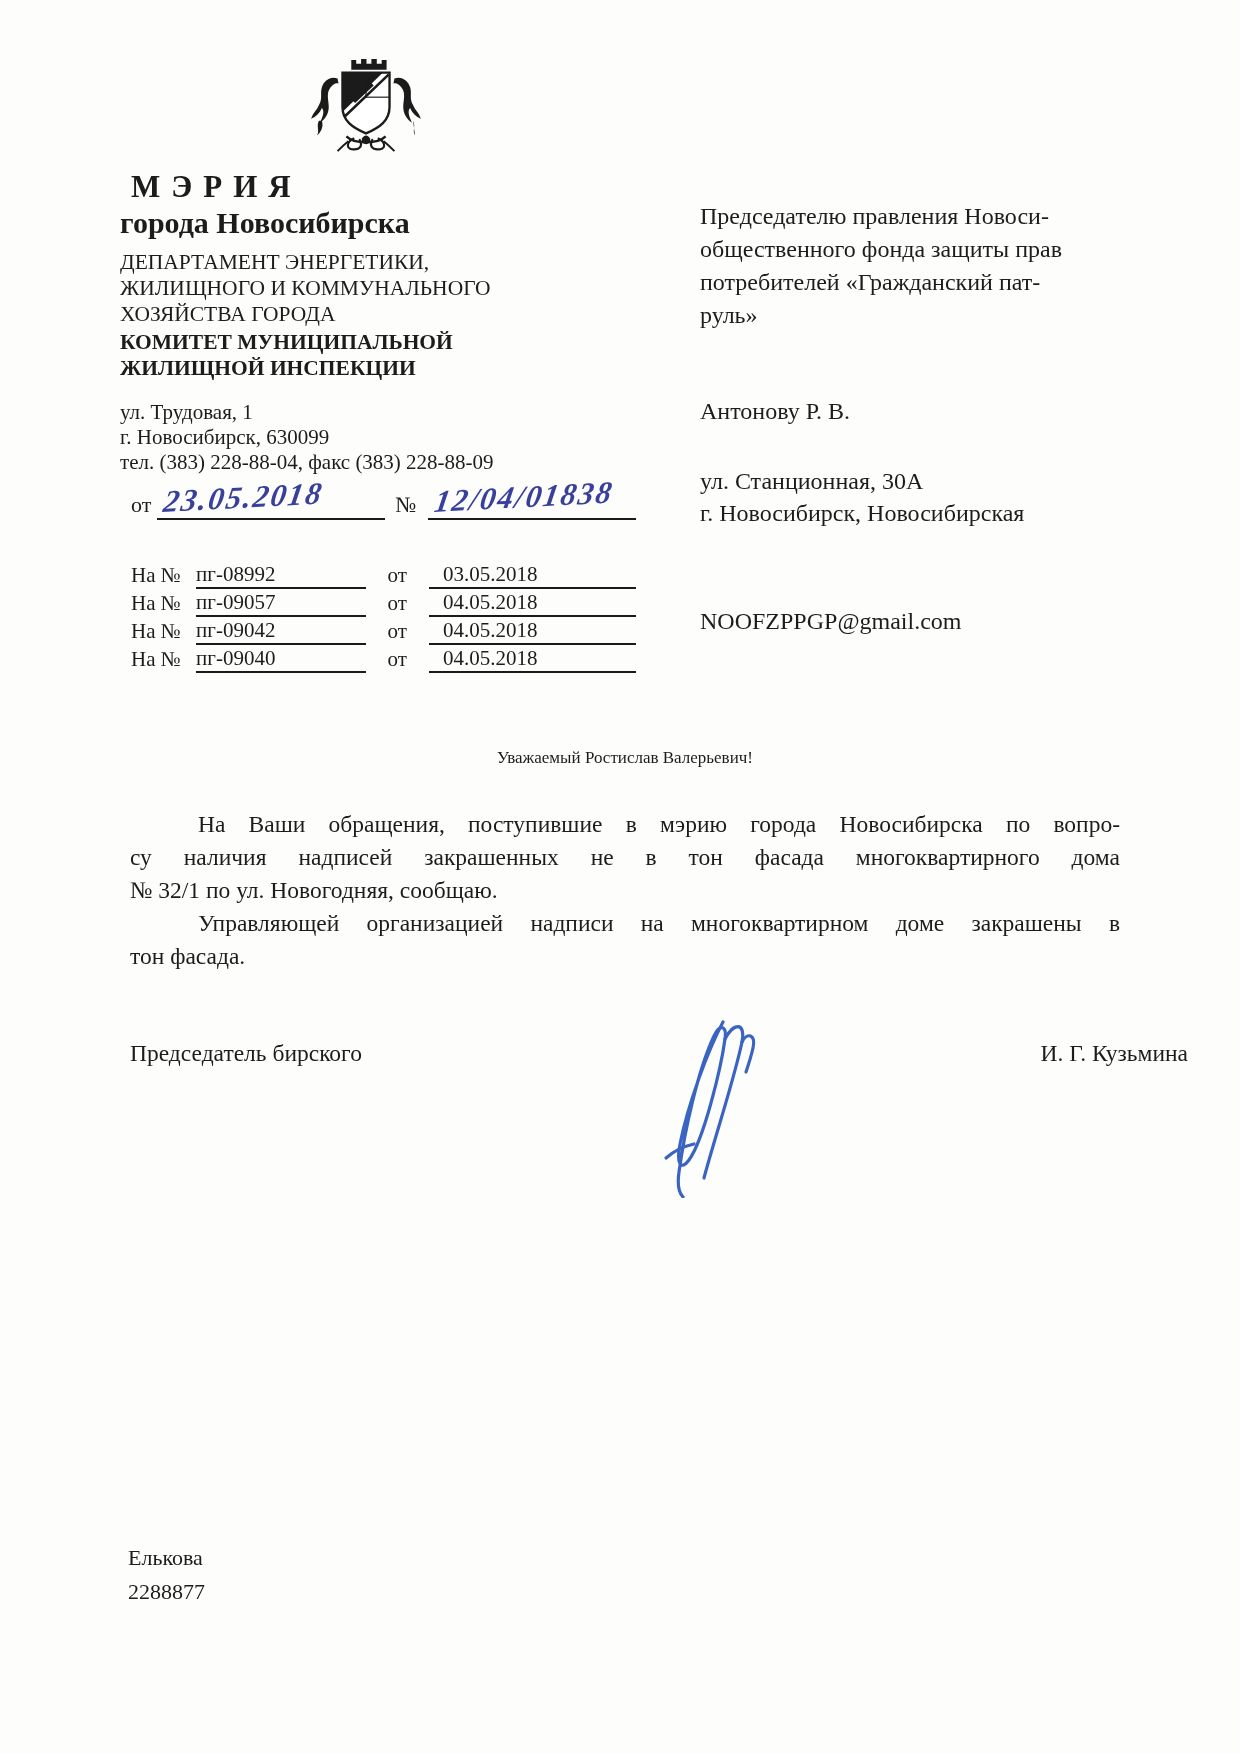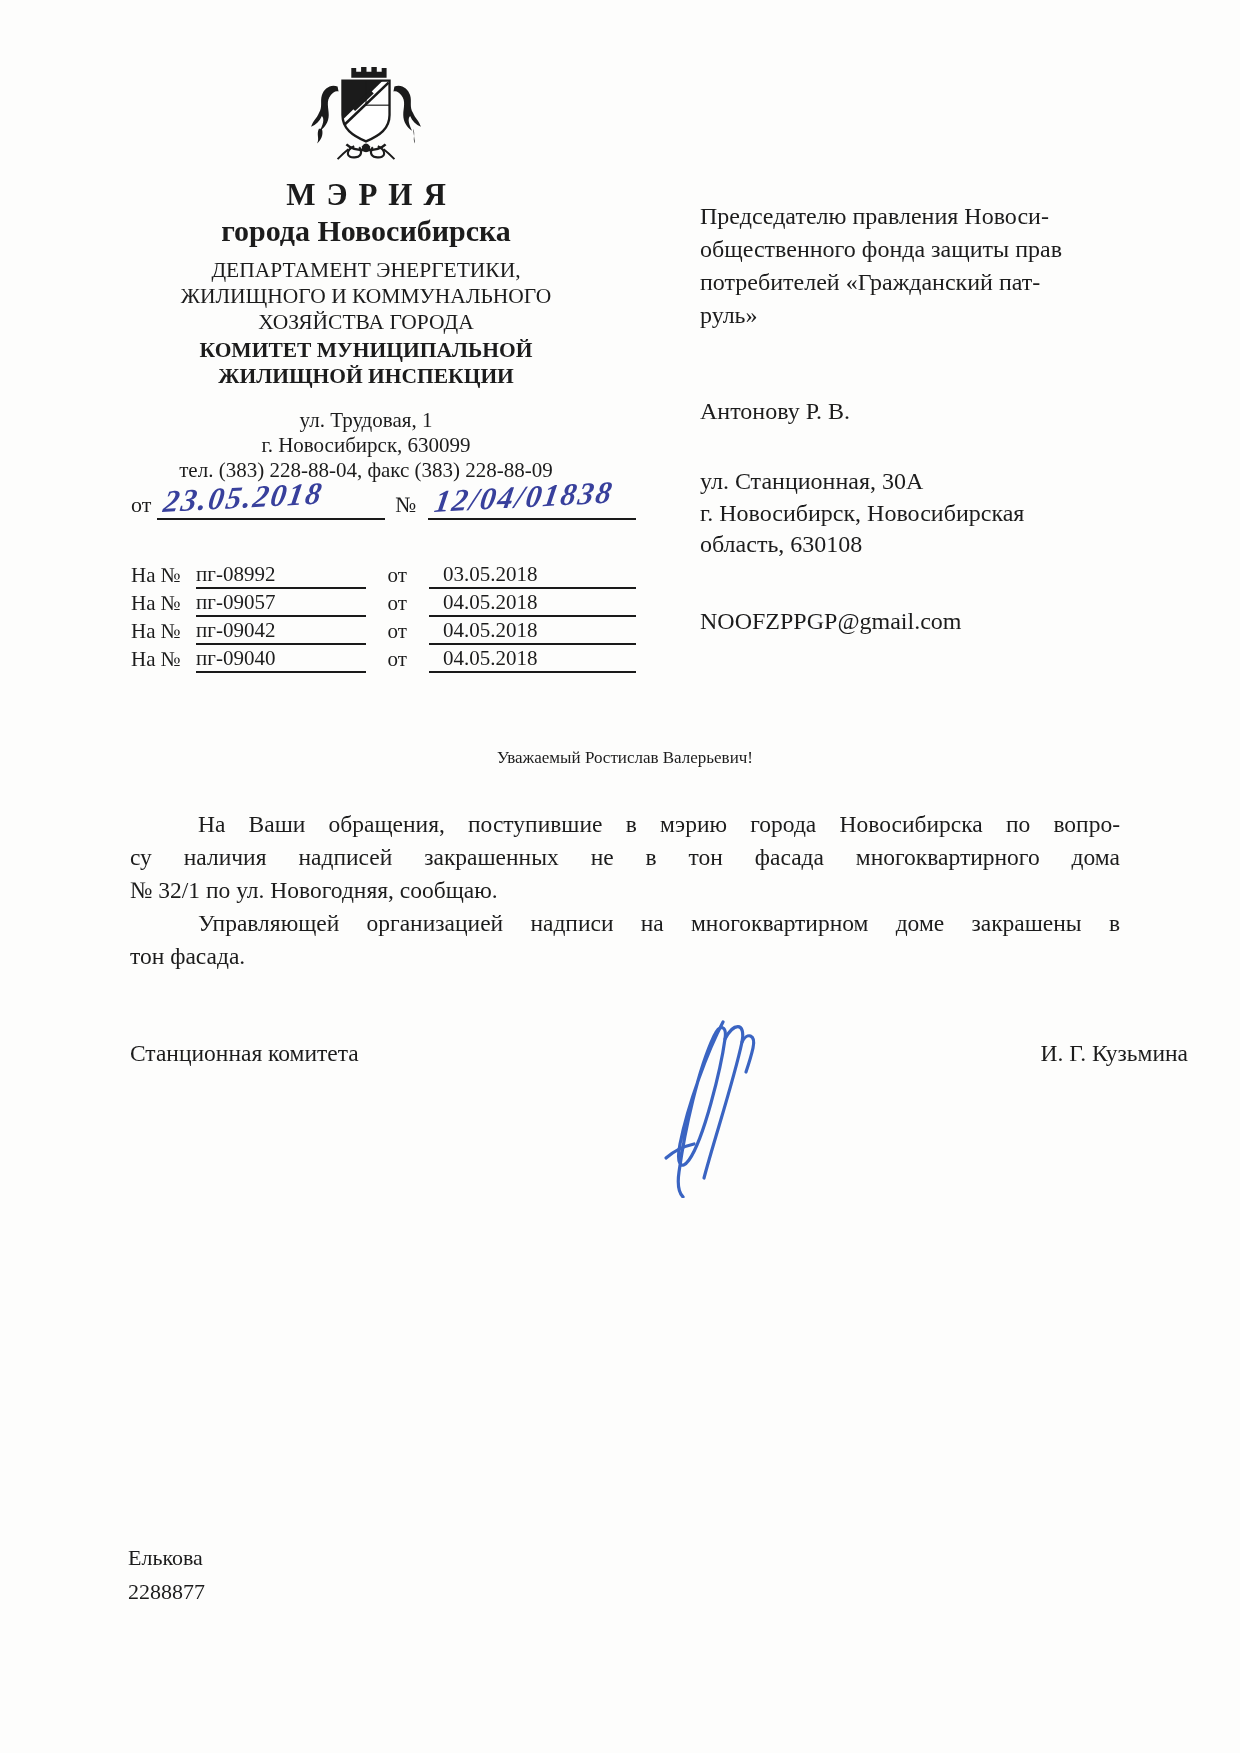--- a/index.html
+++ b/index.html
@@ -3,21 +3,21 @@
 <meta charset="utf-8">
 <style>
   html,body{margin:0;padding:0;background:#9a9a9a;}
   .page{
     position:relative;width:1240px;height:1753px;background:#fdfdfc;
     font-family:"Liberation Serif", serif;color:#1c1c1c;overflow:hidden;
     margin:0 auto;
   }
   .abs{position:absolute;}
   
-  .lh{left:120px;top:64px;width:492px;text-align:center;}
+  .lh{left:120px;top:56px;width:492px;text-align:left;}
   .lh .emblem{display:block;margin:0 auto;}
   .lh .org1{font-size:31px;font-weight:bold;letter-spacing:11px;margin-top:14px;line-height:34px;text-indent:11px;}
   .lh .org2{font-size:30px;font-weight:bold;line-height:38px;}
   .lh .dept{font-size:21.5px;line-height:26px;margin-top:7px;}
   .lh .committee{font-size:21.5px;font-weight:bold;line-height:26px;margin-top:2px;}
   .lh .addr{font-size:21px;line-height:25px;margin-top:19px;}
   
   .ref-row{left:131px;top:474px;width:505px;display:flex;align-items:flex-end;font-size:22px;}
   .ref-row .lbl{padding:0 6px 2px 0;}
   .u-cell{position:relative;border-bottom:2px solid #1a1a1a;height:44px;}
@@ -148,35 +148,34 @@
   <div class="abs rcpt rcpt-title">
     <div>Председателю правления Новоси-</div>
     <div>общественного фонда защиты прав</div>
     <div>потребителей «Гражданский пат-</div>
     <div>руль»</div>
   </div>
   <div class="abs rcpt rcpt-name">Антонову Р. В.</div>
   <div class="abs rcpt rcpt-addr">
     <div>ул. Станционная, 30А</div>
     <div>г. Новосибирск, Новосибирская</div>
-    <div>область,  630108</div>
   </div>
   <div class="abs rcpt rcpt-email">NOOFZPPGP@gmail.com</div>
 
   <div class="abs salutation">Уважаемый Ростислав Валерьевич!</div>
 
   <div class="abs body-lines">
     <div class="bl just ind">На Ваши обращения, поступившие в  мэрию города Новосибирска по вопро-</div>
     <div class="bl just">су наличия   надписей  закрашенных  не  в  тон  фасада  многоквартирного  дома</div>
     <div class="bl">№ 32/1  по ул. Новогодняя, сообщаю.</div>
     <div class="bl just ind">Управляющей организацией надписи на многоквартирном доме закрашены в</div>
     <div class="bl">тон фасада.</div>
   </div>
 
-  <div class="abs sig-pos">Станционная комитета</div>
+  <div class="abs sig-pos">Председатель бирского</div>
 
   <svg class="abs sig-svg" width="170" height="190" viewBox="0 0 170 190">
     <g fill="none" stroke="#3a64c2" stroke-width="3.2" stroke-linecap="round">
       <path d="M93,14 C78,42 58,96 50,136 C46,156 51,163 59,152 C74,131 91,60 95,31 C97,18 90,15 84,28 C68,62 55,121 49,164 C47,178 49,185 53,189"></path>
       <path d="M95,31 C103,15 116,13 112,34 C104,72 84,132 74,170"></path>
       <path d="M112,34 C117,24 126,26 123,40 C121,49 118,58 116,64"></path>
       <path d="M36,150 C45,142 55,138 64,136"></path>
     </g>
   </svg>
 

